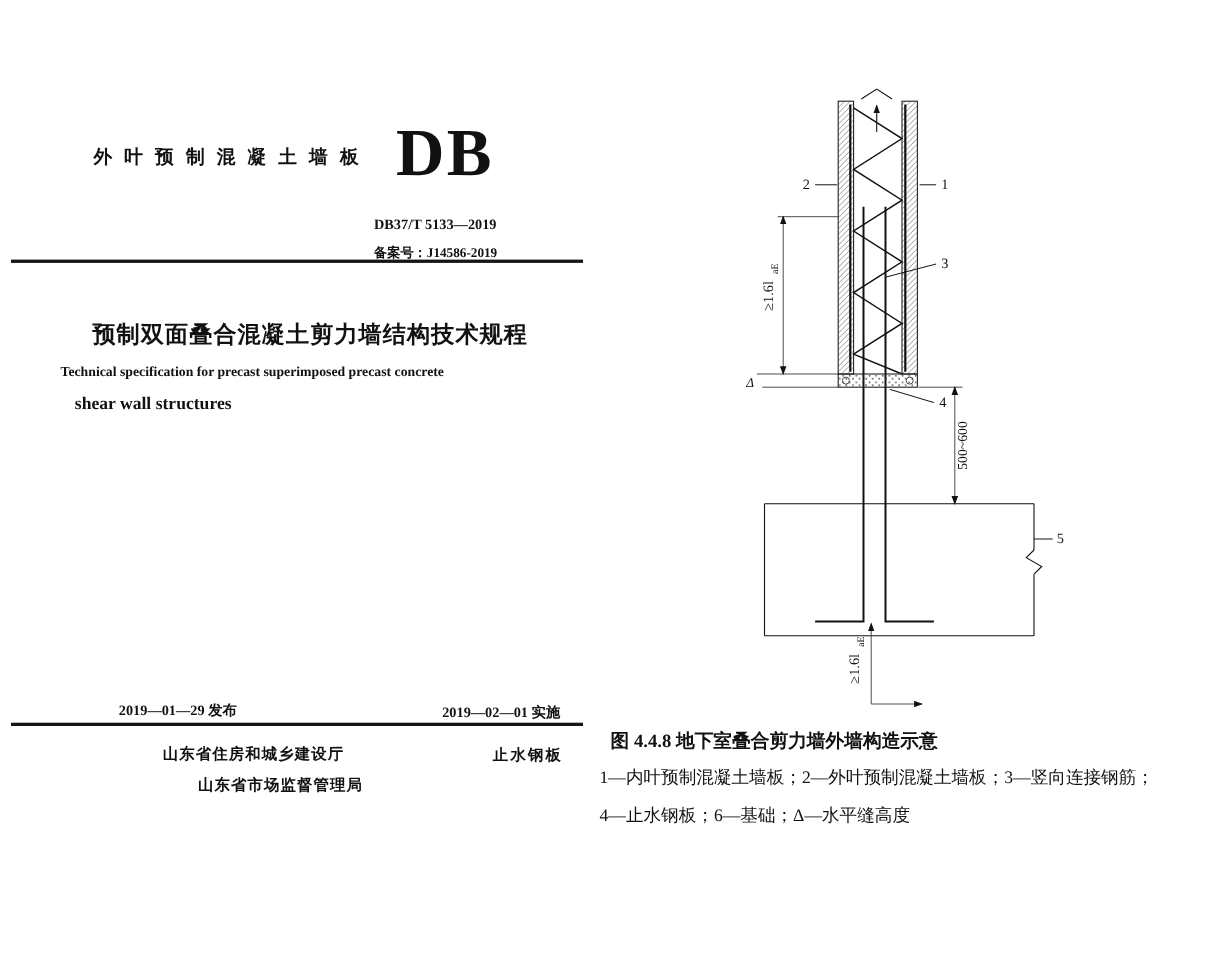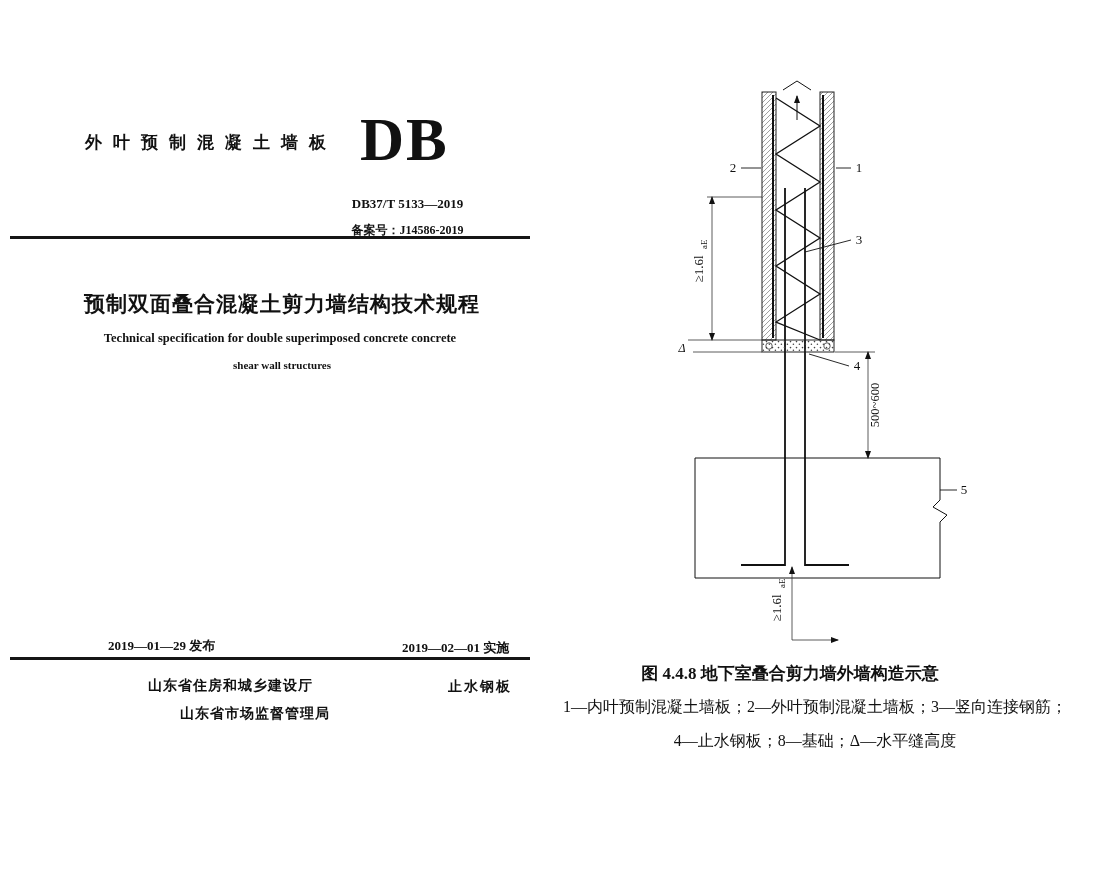--- a/index.html
+++ b/index.html
@@ -1,41 +1,41 @@
 <!DOCTYPE html>
 <html><head>
 <meta charset="utf-8">
 <style>
   html,body{margin:0;padding:0;background:#fff;}
   body{width:1100px;height:888px;position:relative;overflow:hidden;
        font-family:"Liberation Serif",serif;color:#111;}
   .abs{position:absolute;}
   .b{font-weight:bold;}
   .rule{background:#151515;height:3px;}
-  .ctr{text-align:center;}
+  .ctr{text-align:left;}
   svg text{font-family:"Liberation Serif",serif;fill:#111;}
 </style>
 </head>
 <body>
 
 <div class="abs b" style="left:85px;top:131px;font-size:17px;letter-spacing:11px;">外叶预制混凝土墙板</div>
 
 <div class="abs b" style="left:360px;top:105px;font-size:61px;letter-spacing:2px;">DB</div>
 
 <div class="abs b ctr" style="left:340px;top:196px;width:135px;font-size:13px;">DB37/T 5133—2019</div>
 
 <div class="abs b ctr" style="left:340px;top:222px;width:135px;font-size:12px;">备案号：J14586-2019</div>
 
 <div class="abs rule" style="left:10px;top:236px;width:520px;"></div>
 
 <div class="abs b" style="left:84px;top:290px;font-size:21px;letter-spacing:1px;">预制双面叠合混凝土剪力墙结构技术规程</div>
 
-<div class="abs b ctr" style="left:55px;top:331px;width:450px;font-size:12.5px;">Technical specification for double superimposed concrete concrete</div>
+<div class="abs b ctr" style="left:55px;top:331px;width:450px;font-size:12.5px;">Technical specification for precast superimposed precast concrete</div>
 
-<div class="abs b ctr" style="left:57px;top:359px;width:450px;font-size:11px;">shear wall structures</div>
+<div class="abs b ctr" style="left:68px;top:359px;width:450px;font-size:16px;">shear wall structures</div>
 
 <div class="abs b" style="left:108px;top:637px;font-size:13px;text-align:right;">2019—01—29 发布</div>
 
 <div class="abs b" style="left:402px;top:639px;font-size:13px;">2019—02—01 实施</div>
 
 <div class="abs rule" style="left:10px;top:657px;width:520px;"></div>
 
 <div class="abs b" style="left:148px;top:677px;font-size:14px;letter-spacing:1px;">山东省住房和城乡建设厅</div>
 
 <div class="abs b" style="left:148px;top:705px;font-size:14px;letter-spacing:1px;margin-left:32px;">山东省市场监督管理局</div>
@@ -125,13 +125,13 @@
     <text x="302" y="300" text-anchor="middle">4</text>
     <line x1="385" y1="420" x2="402" y2="420" stroke="#111" stroke-width="0.9"></line>
     <text x="409" y="424" text-anchor="middle">5</text>
   </g>
 </svg>
 
 <div class="abs b ctr" style="left:555px;top:662px;width:470px;font-size:17px;">图 4.4.8  地下室叠合剪力墙外墙构造示意</div>
 
 <div class="abs ctr" style="left:545px;top:697px;width:540px;font-size:16px;">1—内叶预制混凝土墙板；2—外叶预制混凝土墙板；3—竖向连接钢筋；</div>
 
-<div class="abs ctr" style="left:545px;top:731px;width:540px;font-size:16px;">4—止水钢板；8—基础；Δ—水平缝高度</div>
+<div class="abs ctr" style="left:545px;top:731px;width:540px;font-size:16px;">4—止水钢板；6—基础；Δ—水平缝高度</div>
 
 </body></html>

